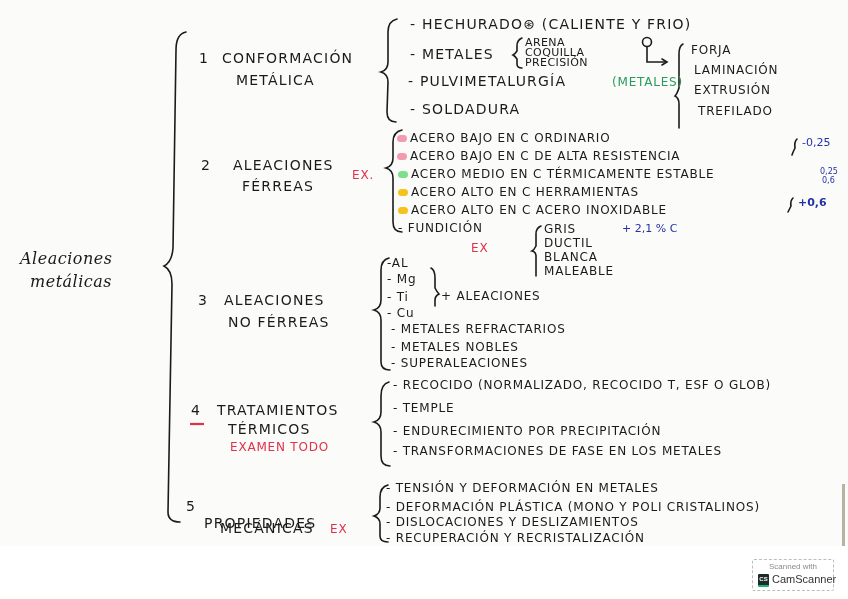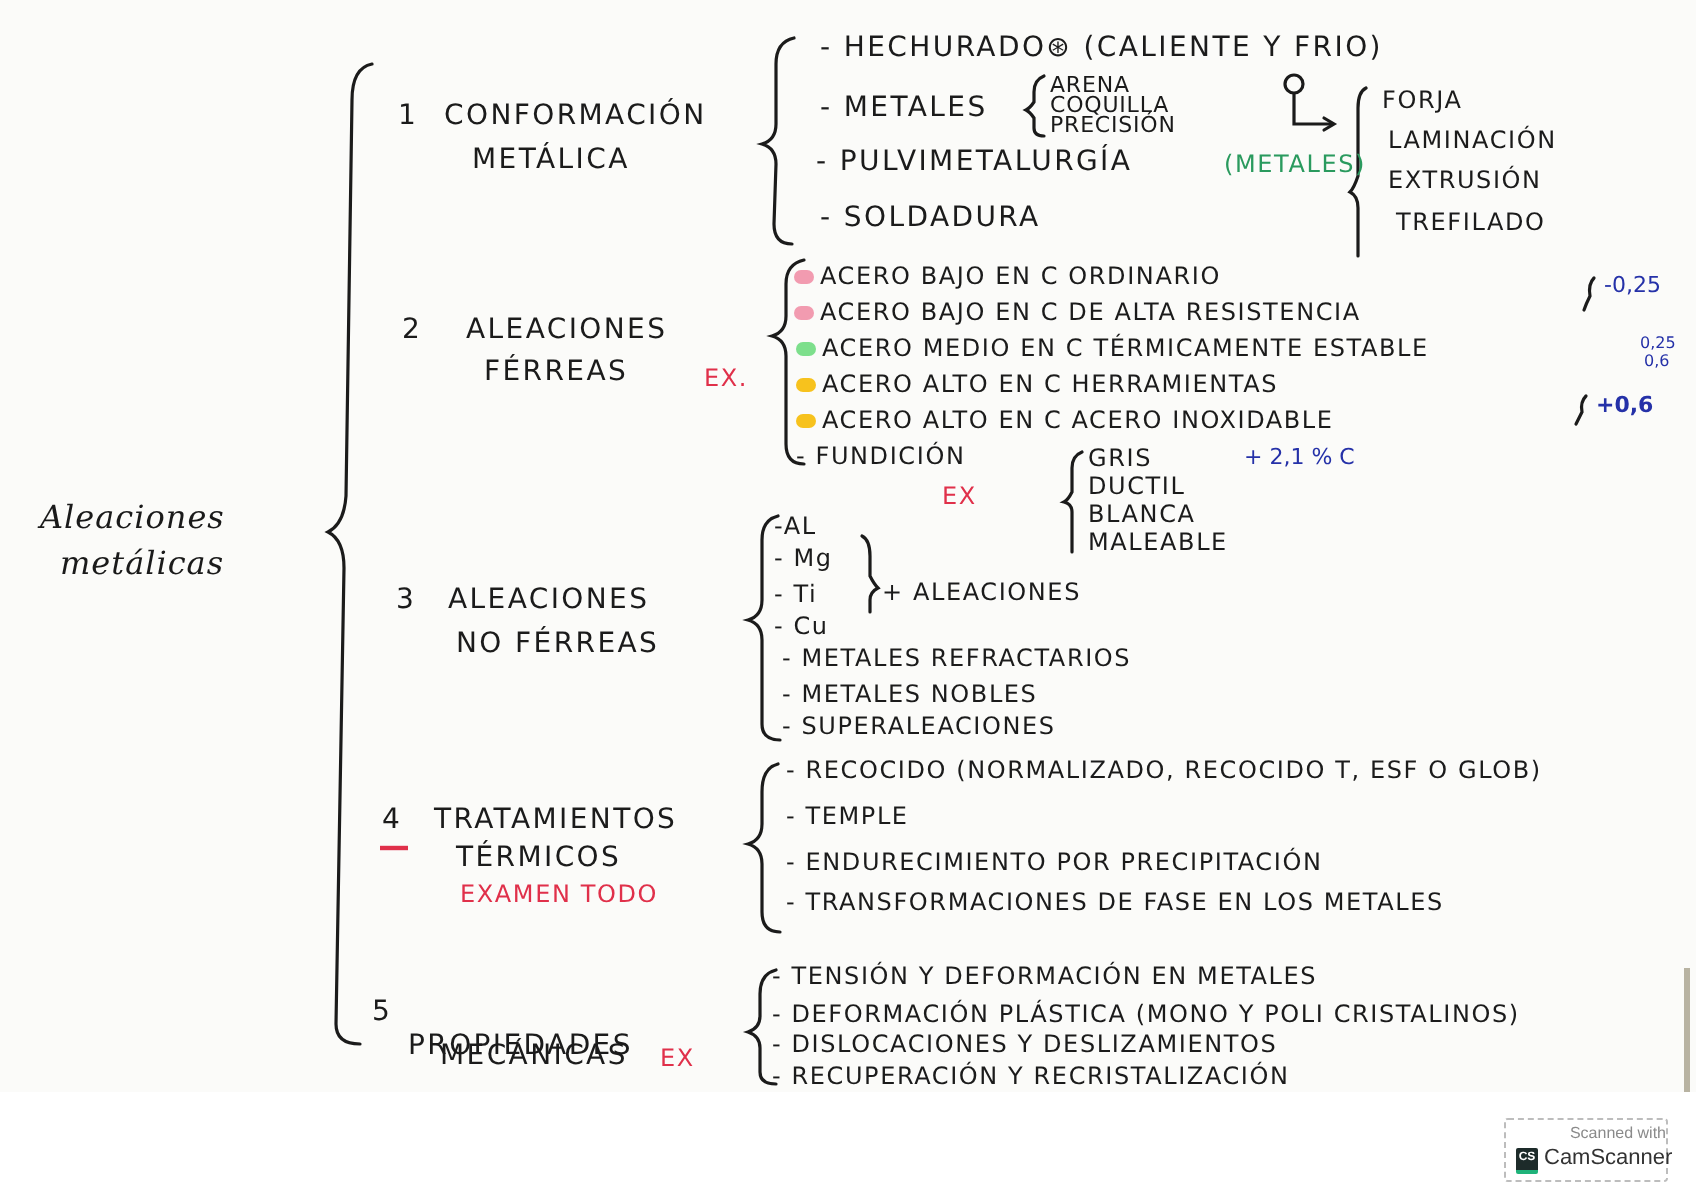--- a/index.html
+++ b/index.html
@@ -25,21 +25,21 @@
   .red { color:#e0304a; }
   .green { color:#2a9a5e; }
   .blue { color:#2531a8; font-size:11px; letter-spacing:0; }
   svg.brackets { position:absolute; left:0; top:0; }
   .hl { position:absolute; width:10px; height:7px; border-radius:4px; }
   .stamp {
     position:absolute; left:752px; top:559px; width:80px; height:30px;
     border:1px dashed #bdbdbd; border-radius:2px; background:#fff;
     font-family:"Liberation Sans", sans-serif;
   }
-  .stamp .l1 { position:absolute; left:0; width:80px; top:2px; text-align:right; font-size:8px; color:#8a8a8a; }
+  .stamp .l1 { position:absolute; left:0; width:80px; top:2px; text-align:center; font-size:8px; color:#8a8a8a; }
   .stamp .logo { position:absolute; left:5px; top:14px; width:11px; height:11px; background:#1d2b2a; border-bottom:2px solid #1fb37a; color:#fff; font-size:6px; font-weight:bold; text-align:center; line-height:11px; border-radius:1px; }
   .stamp .l2 { position:absolute; left:19px; top:13px; font-size:11px; color:#333; }
 </style>
 </head>
 <body>
 
 <div class="paper"></div>
 <div class="edge"></div>
 
 <svg class="brackets" width="848" height="560">
@@ -96,21 +96,21 @@
   <div class="t hand small" style="left:691px;top:43px;">FORJA</div>
   <div class="t hand small" style="left:694px;top:63px;">LAMINACIÓN</div>
   <div class="t hand small" style="left:694px;top:83px;">EXTRUSIÓN</div>
   <div class="t hand small" style="left:698px;top:104px;">TREFILADO</div>
 </div>
 
 <div>
   <div class="t hand" style="left:201px;top:157px;">2</div>
   <div class="t hand" style="left:233px;top:157px;">ALEACIONES</div>
   <div class="t hand" style="left:242px;top:178px;">FÉRREAS</div>
-  <div class="t hand red small" style="left:352px;top:182px;">EX.</div>
+  <div class="t hand red small" style="left:352px;top:168px;">EX.</div>
 
   <div class="hl" style="left:397px;top:135px;background:#f29bb0;"></div>
   <div class="hl" style="left:397px;top:153px;background:#f29bb0;"></div>
   <div class="hl" style="left:398px;top:171px;background:#7ddf8c;"></div>
   <div class="hl" style="left:398px;top:189px;background:#f7c21d;"></div>
   <div class="hl" style="left:398px;top:207px;background:#f7c21d;"></div>
 
   <div class="t hand small" style="left:410px;top:131px;">ACERO BAJO EN C ORDINARIO</div>
   <div class="t hand small" style="left:410px;top:149px;">ACERO BAJO EN C DE ALTA RESISTENCIA</div>
   <div class="t hand small" style="left:411px;top:167px;">ACERO MEDIO EN C TÉRMICAMENTE ESTABLE</div>

